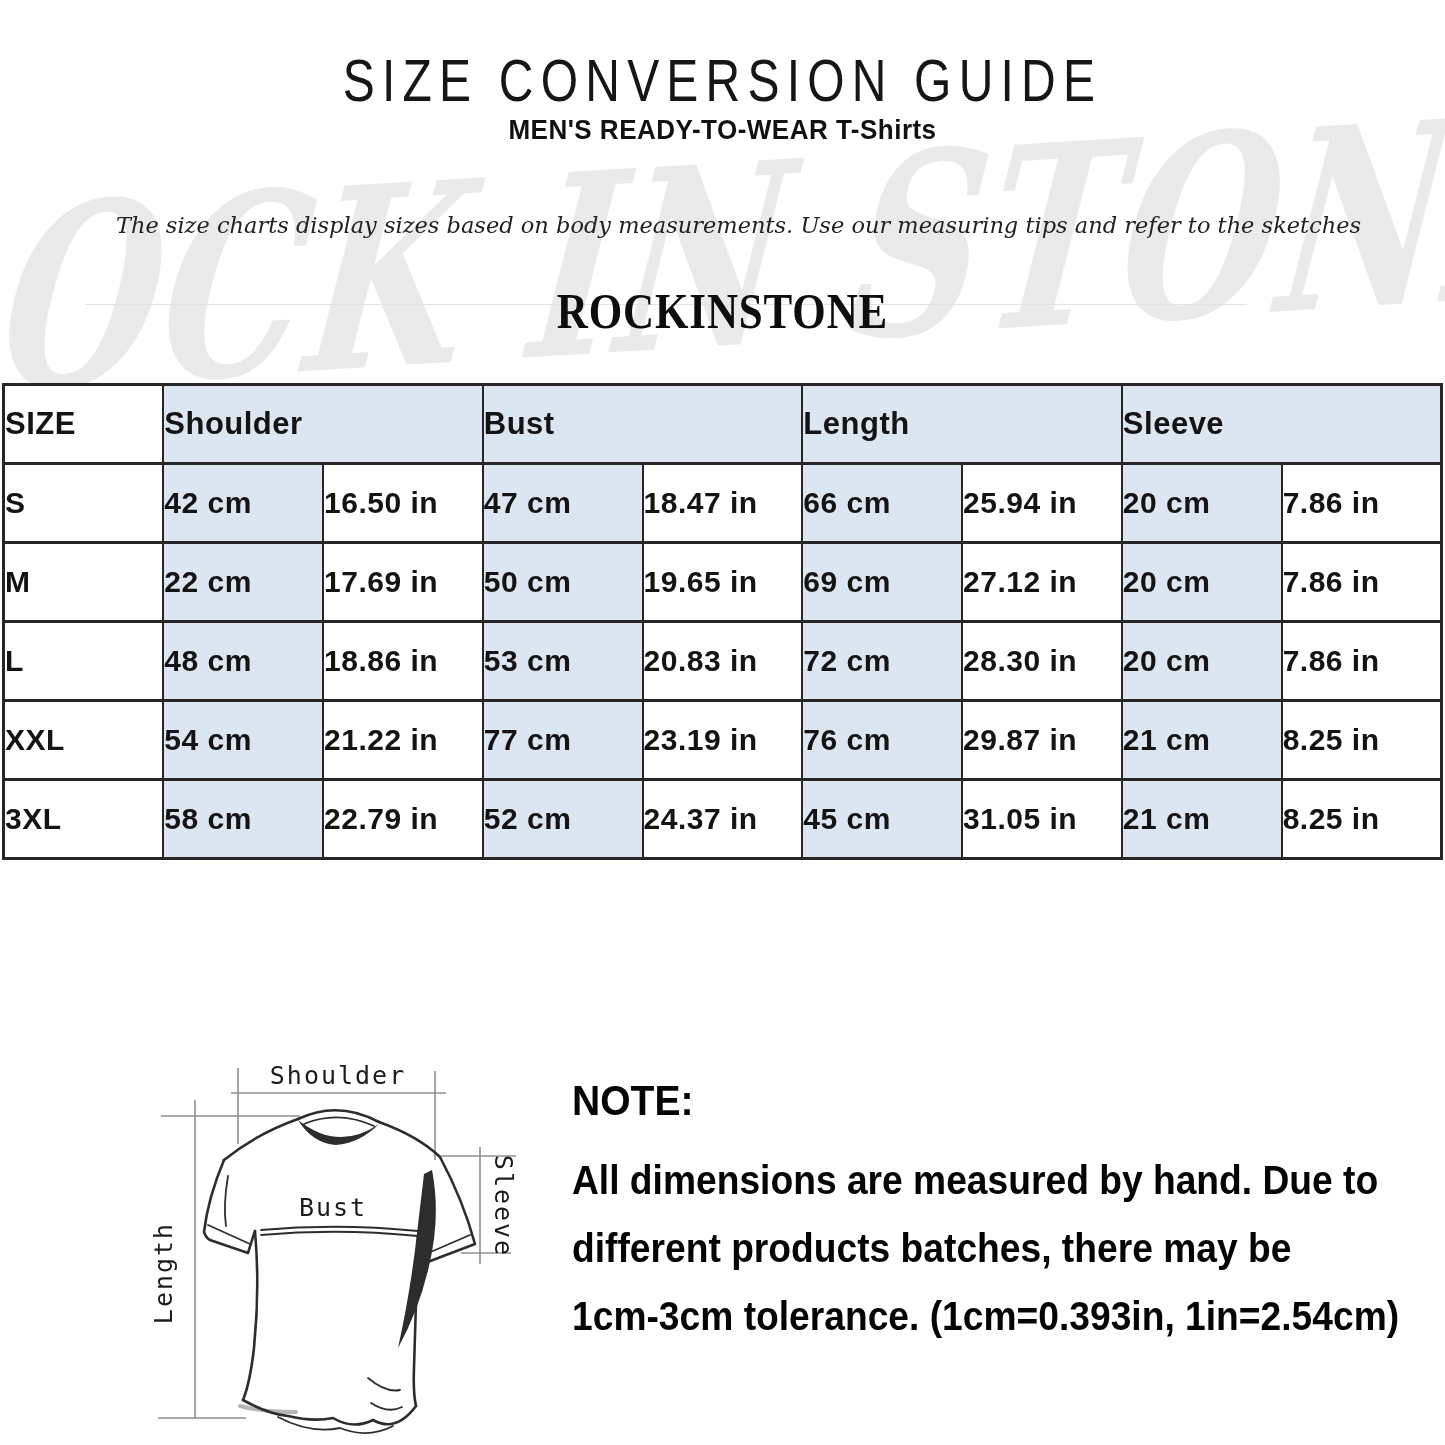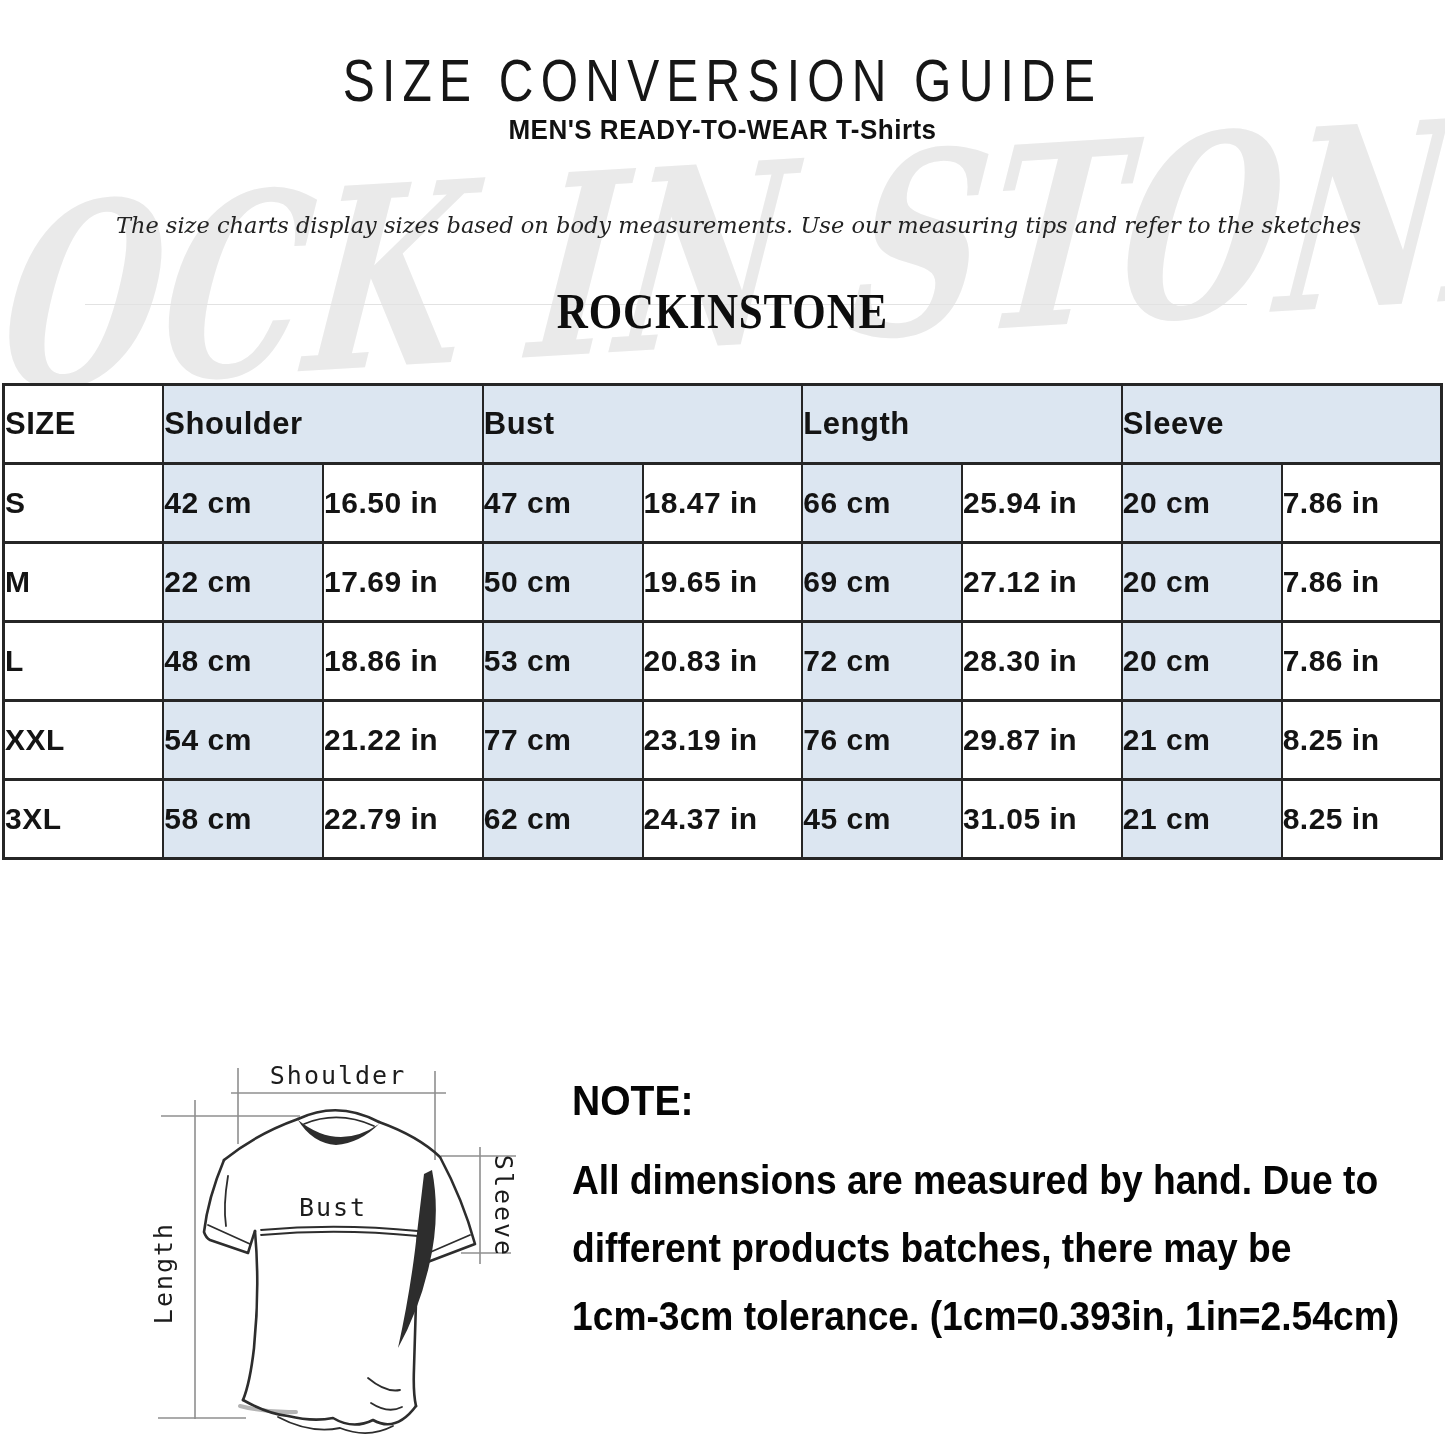--- a/index.html
+++ b/index.html
@@ -149,21 +149,21 @@
         <td class="w">23.19 in</td>
         <td class="b">76 cm</td>
         <td class="w">29.87 in</td>
         <td class="b">21 cm</td>
         <td class="w">8.25 in</td>
       </tr>
       <tr>
         <td class="w">3XL</td>
         <td class="b">58 cm</td>
         <td class="w">22.79 in</td>
-        <td class="b">62 cm</td>
+        <td class="b">52 cm</td>
         <td class="w">24.37 in</td>
         <td class="b">45 cm</td>
         <td class="w">31.05 in</td>
         <td class="b">21 cm</td>
         <td class="w">8.25 in</td>
       </tr>
     </tbody>
   </table>
 
   <svg class="shirt-svg" width="445" height="397" viewBox="0 0 445 397" xmlns="http://www.w3.org/2000/svg">

